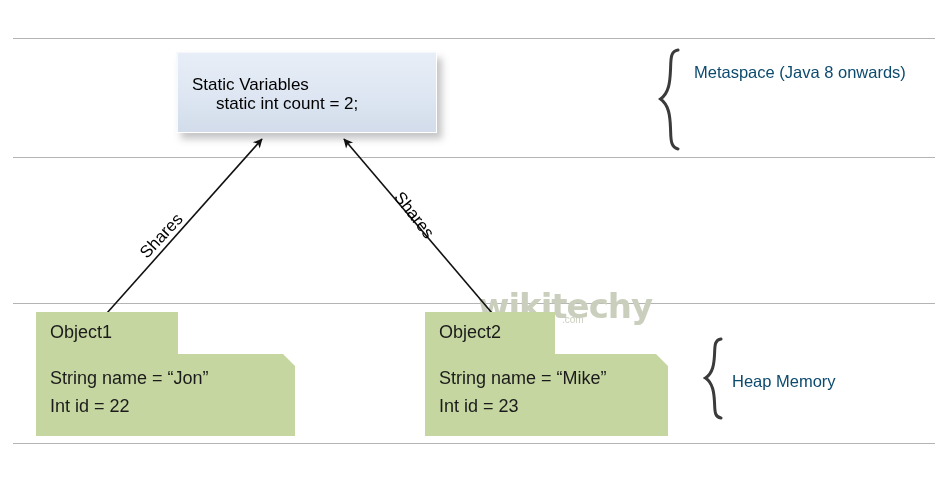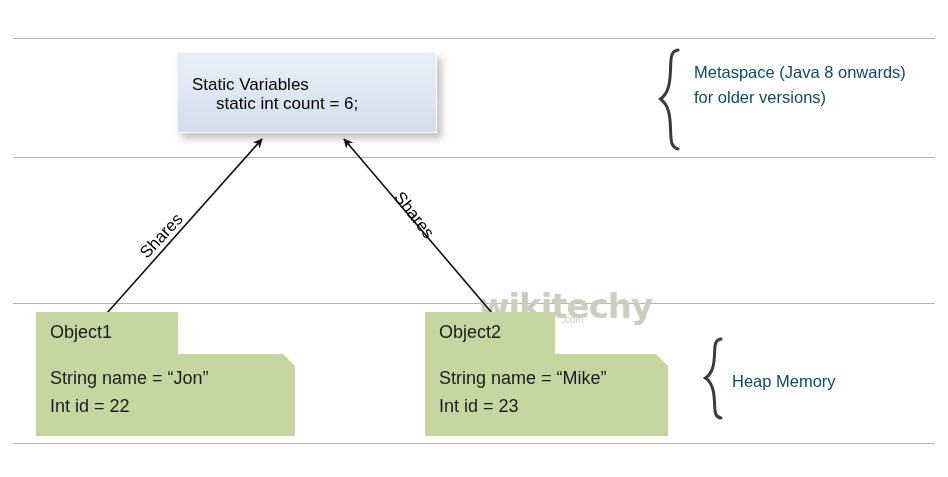--- a/index.html
+++ b/index.html
@@ -195,21 +195,21 @@
   <div class="divider" id="div-3"></div>
   <div class="divider" id="div-4"></div>
 
   <div id="watermark">
     <div class="wm-main">wikitechy</div>
     <div class="wm-sub">.com</div>
   </div>
 
   <div id="static-box">
     <div class="line1">Static Variables</div>
-    <div class="line2">static int count = 6;</div>
+    <div class="line2">static int count = 2;</div>
   </div>
 
   <svg id="arrows" viewBox="0 0 948 477">
     <defs>
       <marker id="ah" markerWidth="11" markerHeight="11" refX="9.2" refY="5.5" orient="auto" markerUnits="userSpaceOnUse">
         <path d="M0.6,0.9 L10,5.5 L0.6,10.1 L3.1,5.5 Z" fill="#111111"></path>
       </marker>
     </defs>
     <line x1="107" y1="313" x2="262" y2="139" stroke="#111111" stroke-width="1.6" marker-end="url(#ah)"></line>
     <line x1="492" y1="313" x2="344" y2="139" stroke="#111111" stroke-width="1.6" marker-end="url(#ah)"></line>
@@ -232,21 +232,20 @@
     <div class="obj-title">Object2</div>
     <div class="obj-attr1">String name = “Mike”</div>
     <div class="obj-attr2">Int id = 23</div>
   </div>
 
   <svg class="brace-svg" id="brace-meta" width="32" height="104" viewBox="0 0 32 104">
     <path d="M20,2 C12,3 13,12 12.5,22 C12,34 11,45 2.5,51 C11,57 12,68 12.5,80 C13,90 12,99 20,101" fill="none" stroke="#3b3b3b" stroke-width="3" stroke-linecap="round"></path>
   </svg>
   <div class="annot" id="annot-meta">
     <div>Metaspace (Java 8 onwards)</div>
-    <div>for older versions)</div>
   </div>
 
   <svg class="brace-svg" id="brace-heap" width="30" height="84" viewBox="0 0 30 84">
     <path d="M18,2 C11,3 12,10 11.5,18 C11,27 10,36 2.5,41 C10,46 11,56 11.5,65 C12,73 11,80 18,81" fill="none" stroke="#3b3b3b" stroke-width="3" stroke-linecap="round"></path>
   </svg>
   <div class="annot" id="annot-heap">
     <div>Heap Memory</div>
   </div>
 
 </div>

